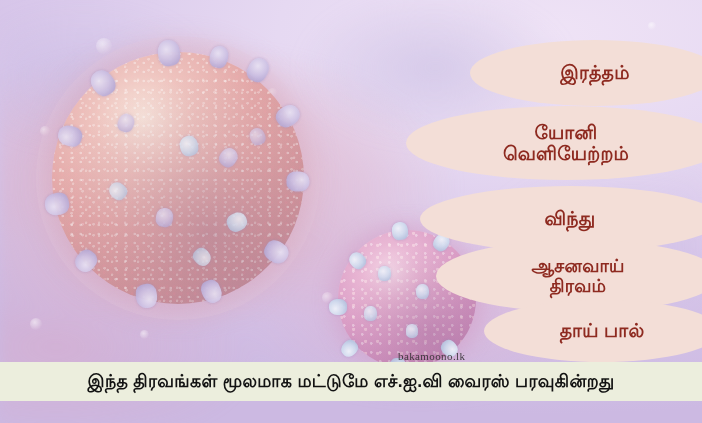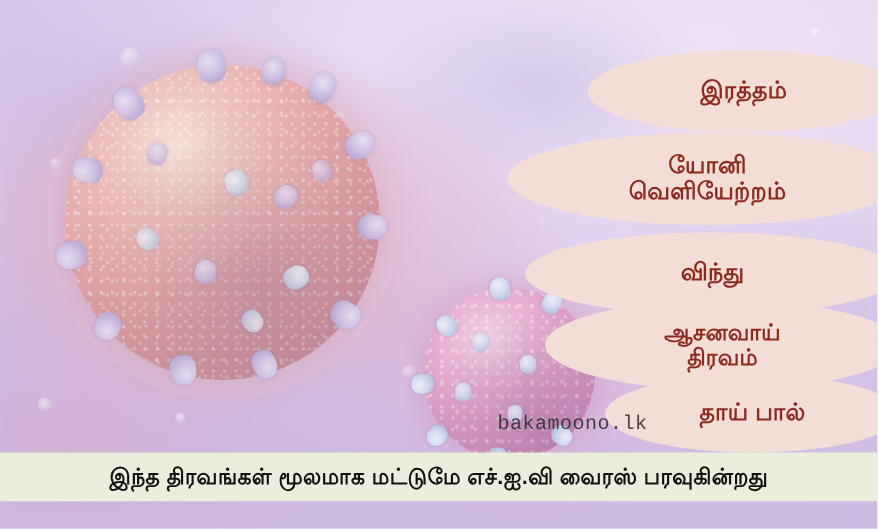--- a/index.html
+++ b/index.html
@@ -167,23 +167,23 @@
   #label-blood        { left: 470px; top:  40px; width: 250px; height:  66px; font-size: 19px; }
   #label-vaginal      { left: 406px; top: 106px; width: 320px; height:  74px; font-size: 19px; }
   #label-semen        { left: 420px; top: 186px; width: 300px; height:  66px; font-size: 19px; }
   #label-anal         { left: 436px; top: 240px; width: 284px; height:  72px; font-size: 18px; }
   #label-breastmilk   { left: 484px; top: 300px; width: 236px; height:  62px; font-size: 19px; }
 
   
   #watermark {
     position: absolute;
     left: 398px;
-    top: 330px;
-    font-family: Liberation Mono, monospace;
-    font-size: 16px;
+    top: 350px;
+    font-family: Liberation Serif, serif;
+    font-size: 11px;
     letter-spacing: 0.4px;
     color: #2a2a2a;
     opacity: 0.85;
     user-select: none;
   }
 
   
   #caption-bar {
     position: absolute;
     left: 0;

